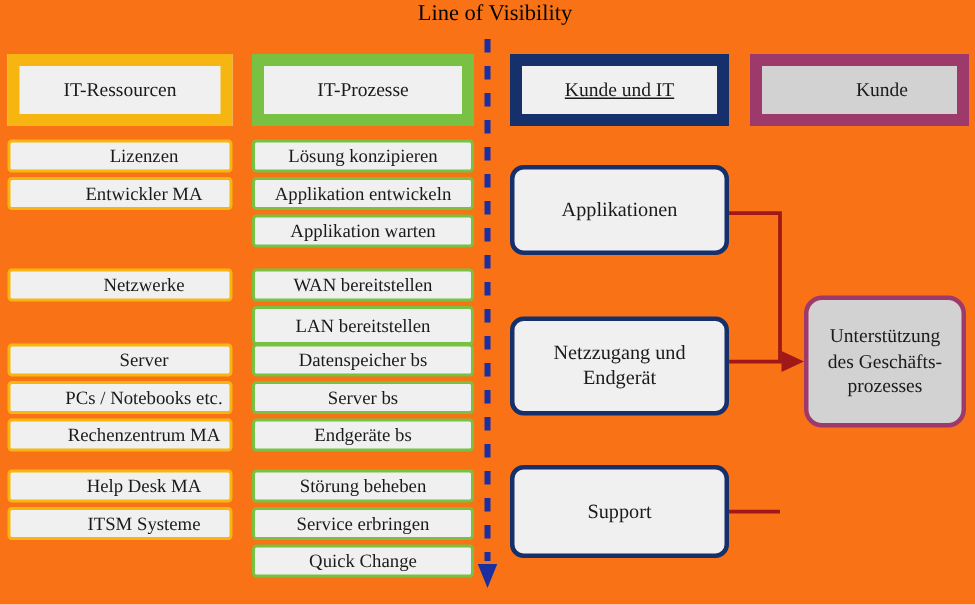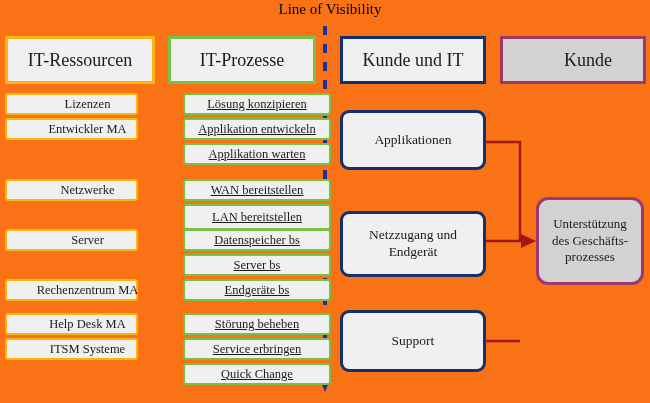--- a/index.html
+++ b/index.html
@@ -26,50 +26,50 @@
     font-size: 15px;
     color: #000000;
     white-space: nowrap;
   }
 
   
   .col-header {
     position: absolute;
     box-sizing: border-box;
     background: #F0F0F0;
-    border: 3px solid #4c1d95;
-    display: flex;
-    align-items: center;
-    justify-content: center;
-    font-size: 18px;
+    border: 8px solid #4c1d95;
+    display: flex;
+    align-items: center;
+    justify-content: center;
+    font-size: 13px;
     color: #1a1a1a;
     text-align: center;
   }
   #hdr-ressourcen { left: 5px;   top: 36px; width: 150px; height: 48px; border-color: #F6B511; }
   #hdr-prozesse   { left: 168px; top: 36px; width: 148px; height: 48px; border-color: #79C143; }
-  #hdr-kundeit    { left: 340px; top: 36px; width: 146px; height: 48px; border-color: #15306B; }
+  #hdr-kundeit    { left: 340px; top: 36px; width: 146px; height: 48px; border-color: #15306B; text-decoration: underline; }
   #hdr-kunde      { left: 500px; top: 36px; width: 146px; height: 48px; border-color: #9E3A6B; background: #D2D2D2; padding-left: 30px; }
 
   
   .item-row {
     position: absolute;
     box-sizing: border-box;
     background: #F0F0F0;
     border: 2px solid #000;
     border-radius: 3px;
     display: flex;
     align-items: center;
     justify-content: center;
     font-size: 12.5px;
     color: #1a1a1a;
     text-align: center;
     white-space: nowrap;
   }
-  .item-row.yellow { left: 5px;   width: 133px; border-color: #F6B511; padding-left: 32px; }
-  .item-row.green  { left: 183px; width: 148px; border-color: #79C143; text-decoration: underline; }
+  .item-row.yellow { left: 5px;   width: 150px; border-color: #F6B511; padding-left: 32px; }
+  .item-row.green  { left: 168px; width: 148px; border-color: #79C143; }
 
   
   .service-box {
     position: absolute;
     box-sizing: border-box;
     left: 340px;
     width: 146px;
     background: #F0F0F0;
     border: 3px solid #15306B;
     border-radius: 9px;
@@ -137,20 +137,21 @@
   <div class="col-header" id="hdr-ressourcen">IT-Ressourcen</div>
   <div class="col-header" id="hdr-prozesse">IT-Prozesse</div>
   <div class="col-header" id="hdr-kundeit">Kunde und IT</div>
   <div class="col-header" id="hdr-kunde">Kunde</div>
 
   <div class="item-row yellow" style="top:93px;height:22px">Lizenzen</div>
   <div class="item-row yellow" style="top:118px;height:22px">Entwickler MA</div>
 
   <div class="item-row yellow" style="top:179px;height:22px">Netzwerke</div>
   <div class="item-row yellow" style="top:229px;height:22px">Server</div>
+  <div class="item-row yellow" style="top:254px;height:22px">PCs / Notebooks etc.</div>
   <div class="item-row yellow" style="top:279px;height:22px">Rechenzentrum MA</div>
 
   <div class="item-row yellow" style="top:313px;height:22px">Help Desk MA</div>
   <div class="item-row yellow" style="top:338px;height:22px">ITSM Systeme</div>
 
   <div class="item-row green" style="top:93px;height:22px">Lösung konzipieren</div>
   <div class="item-row green" style="top:118px;height:22px">Applikation entwickeln</div>
   <div class="item-row green" style="top:143px;height:22px">Applikation warten</div>
 
   <div class="item-row green" style="top:179px;height:22px">WAN bereitstellen</div>

